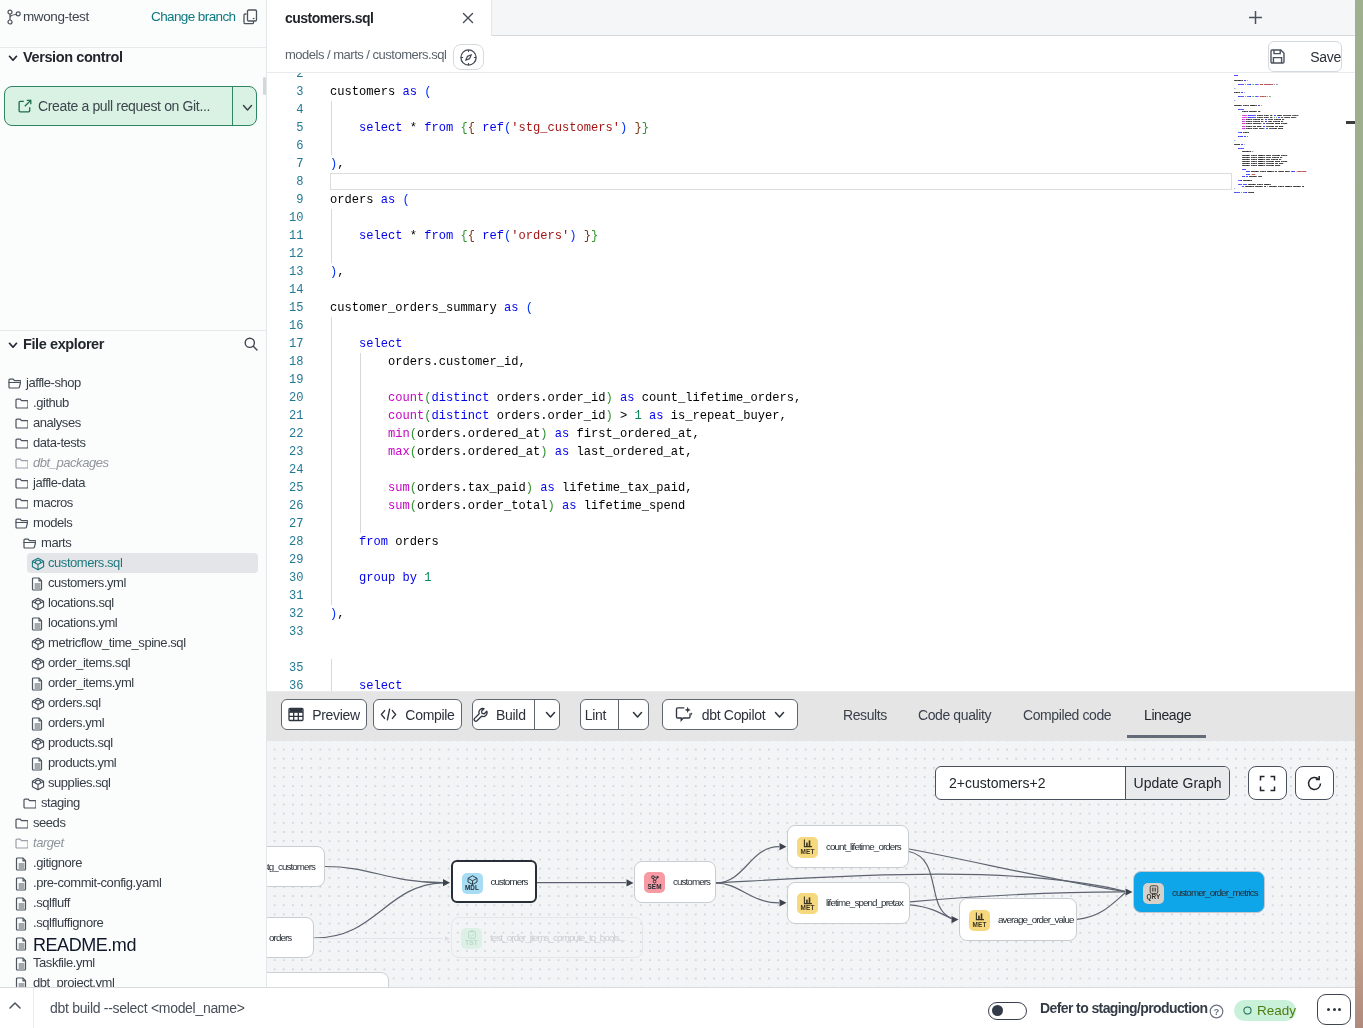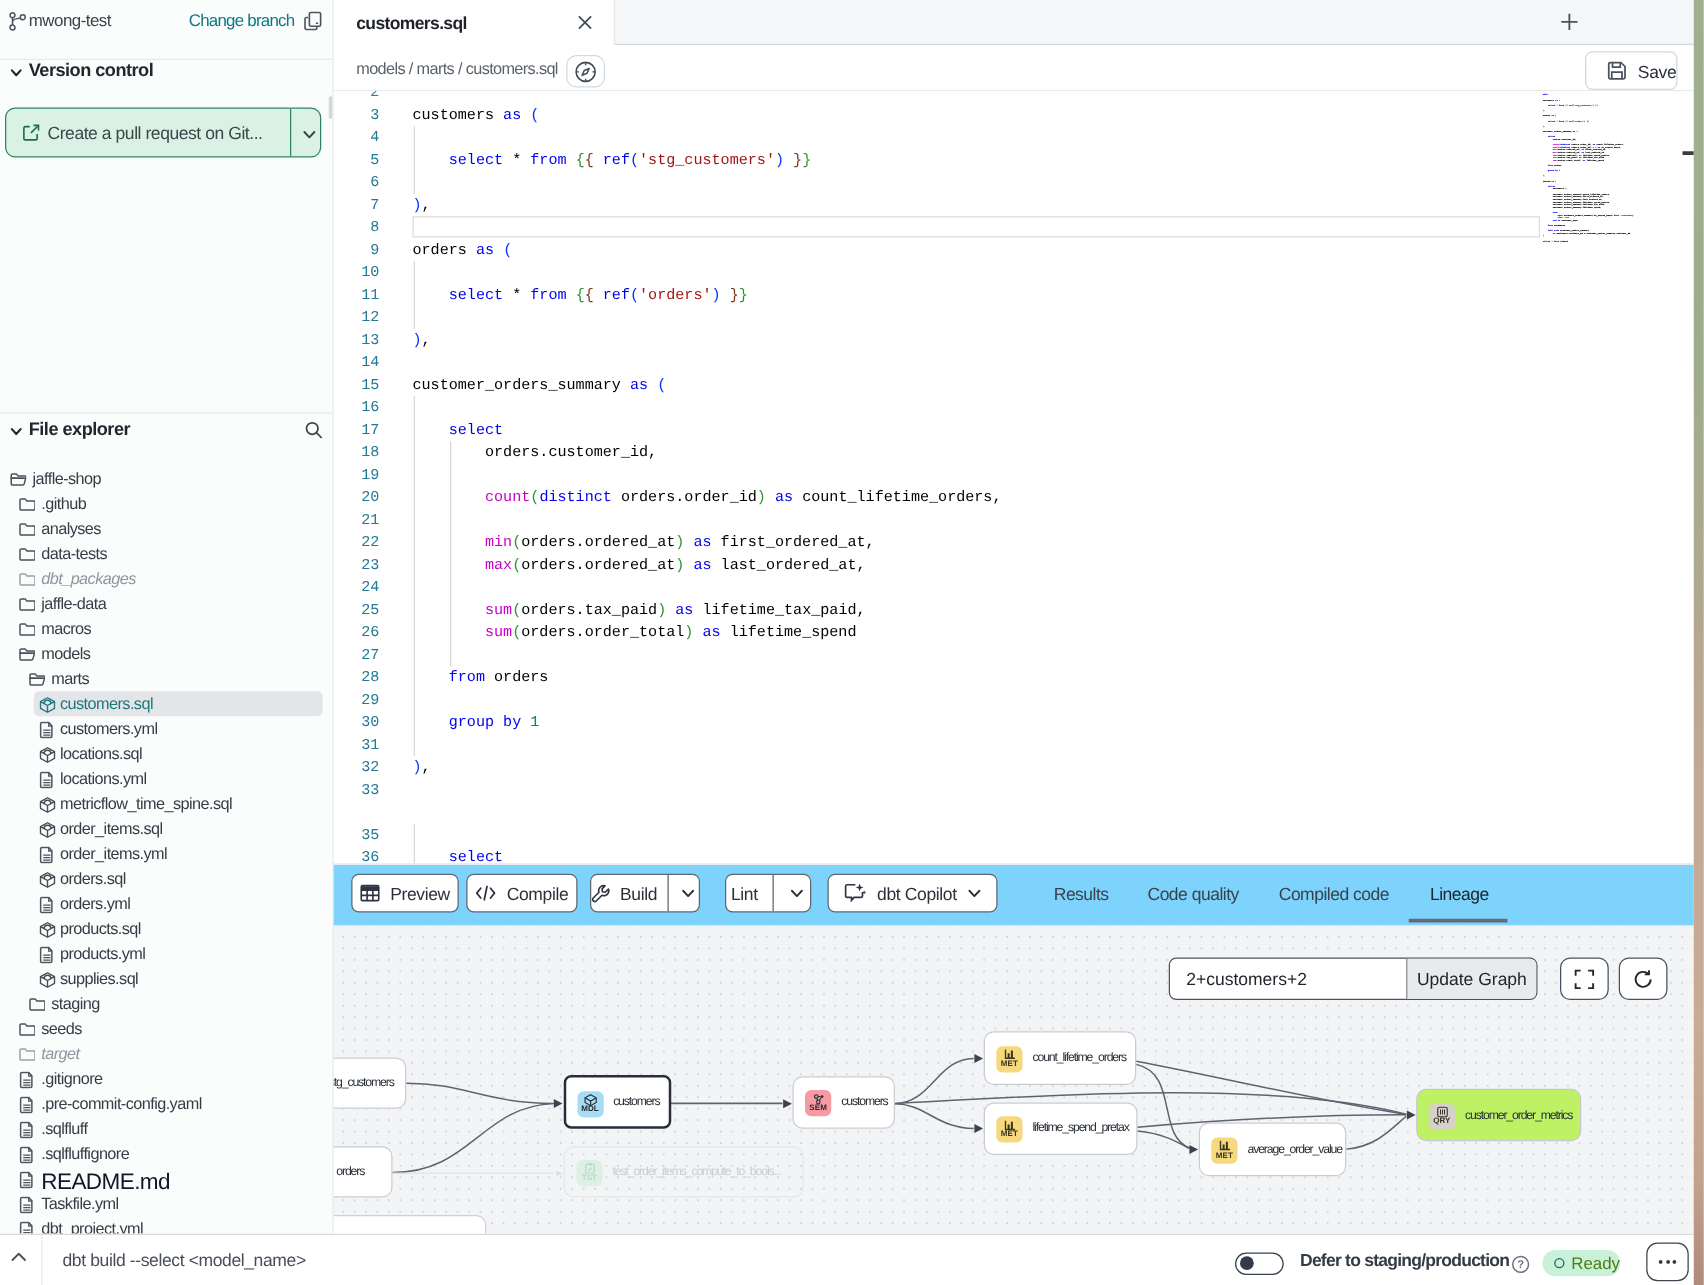--- a/index.html
+++ b/index.html
@@ -226,21 +226,21 @@
 </div>
 <div class="abs" style="left:267px;top:36px;width:1088px;height:37px;background:#fff;border-bottom:1px solid #e8ebee">
   <div class="abs" style="left:18px;top:11px;font-size:13px;letter-spacing:-0.5px;color:#5a626b">models / marts / customers.sql</div>
   <div class="abs" style="left:186px;top:8px;width:31px;height:26px;border:1px solid #d5dade;border-radius:8px;display:flex;align-items:center;justify-content:center">
       <svg width="19" height="19" viewBox="0 0 19 19" fill="none">
         <circle cx="9.5" cy="9.5" r="7.6" stroke="#434b55" stroke-width="1.3"></circle>
         <path d="M9.5 1.9v2.2M9.5 14.9v2.2M1.9 9.5h2.2M14.9 9.5h2.2" stroke="#434b55" stroke-width="1.1"></path>
         <path d="M12.3 6.7 10.6 10.6 6.7 12.3 8.4 8.4Z" stroke="#434b55" stroke-width="1.2" stroke-linejoin="round"></path>
       </svg>
     </div>
-  <div class="abs" style="left:1001px;top:5px;width:74px;height:31px;border:1px solid #d3d8de;border-radius:6px;display:flex;align-items:center;justify-content:flex-end;gap:8px;font-size:14px;letter-spacing:-0.3px;color:#2b313b">
+  <div class="abs" style="left:1001px;top:5px;width:74px;height:31px;border:1px solid #d3d8de;border-radius:6px;display:flex;align-items:center;justify-content:space-between;gap:8px;font-size:14px;letter-spacing:-0.3px;color:#2b313b">
       <svg width="17" height="17" viewBox="0 0 17 17" fill="none">
         <path d="M2 3.2C2 2.54 2.54 2 3.2 2h8.6L15 5.2v8.6c0 .66-.54 1.2-1.2 1.2H3.2A1.2 1.2 0 0 1 2 13.8z" stroke="#4a525e" stroke-width="1.4"></path>
         <path d="M5 2v3.6h6.2V2" stroke="#4a525e" stroke-width="1.4"></path>
         <path d="M4.4 15v-5.4h8.2V15" stroke="#4a525e" stroke-width="1.4"></path>
       </svg>
       <span>Save</span>
     </div>
 </div>
 <div class="abs" style="left:267px;top:73px;width:1088px;height:618px;background:#fff;overflow:hidden">
 <div class="abs" style="left:63px;top:100.0px;width:902px;height:17px;border:1px solid #dcdcdc"></div>
@@ -261,21 +261,21 @@
 <div class="cl" style="top:153.5px"><span class="ln">11</span><span class="ct">    <i class="k">select</i> * <i class="k">from</i> <i class="g">{</i><i class="br">{</i> <i class="k">ref</i><i class="b1">(</i><i class="s">'orders'</i><i class="b1">)</i> <i class="br">}</i><i class="g">}</i></span></div>
 <div class="cl" style="top:171.5px"><span class="ln">12</span><span class="ct"></span></div>
 <div class="cl" style="top:189.5px"><span class="ln">13</span><span class="ct"><i class="b1">)</i>,</span></div>
 <div class="cl" style="top:207.5px"><span class="ln">14</span><span class="ct"></span></div>
 <div class="cl" style="top:225.5px"><span class="ln">15</span><span class="ct">customer_orders_summary <i class="k">as</i> <i class="b1">(</i></span></div>
 <div class="cl" style="top:243.5px"><span class="ln">16</span><span class="ct"></span></div>
 <div class="cl" style="top:261.5px"><span class="ln">17</span><span class="ct">    <i class="k">select</i></span></div>
 <div class="cl" style="top:279.5px"><span class="ln">18</span><span class="ct">        orders.customer_id,</span></div>
 <div class="cl" style="top:297.5px"><span class="ln">19</span><span class="ct"></span></div>
 <div class="cl" style="top:315.5px"><span class="ln">20</span><span class="ct">        <i class="f">count</i><i class="b2">(</i><i class="k">distinct</i> orders.order_id<i class="b2">)</i> <i class="k">as</i> count_lifetime_orders,</span></div>
-<div class="cl" style="top:333.5px"><span class="ln">21</span></div>
+<div class="cl" style="top:333.5px"><span class="ln">21</span><span class="ct">        <i class="f">count</i><i class="b2">(</i><i class="k">distinct</i> orders.order_id<i class="b2">)</i> &gt; <i class="n">1</i> <i class="k">as</i> is_repeat_buyer,</span></div>
 <div class="cl" style="top:351.5px"><span class="ln">22</span><span class="ct">        <i class="f">min</i><i class="b2">(</i>orders.ordered_at<i class="b2">)</i> <i class="k">as</i> first_ordered_at,</span></div>
 <div class="cl" style="top:369.5px"><span class="ln">23</span><span class="ct">        <i class="f">max</i><i class="b2">(</i>orders.ordered_at<i class="b2">)</i> <i class="k">as</i> last_ordered_at,</span></div>
 <div class="cl" style="top:387.5px"><span class="ln">24</span></div>
 <div class="cl" style="top:405.5px"><span class="ln">25</span><span class="ct">        <i class="f">sum</i><i class="b2">(</i>orders.tax_paid<i class="b2">)</i> <i class="k">as</i> lifetime_tax_paid,</span></div>
 <div class="cl" style="top:423.5px"><span class="ln">26</span><span class="ct">        <i class="f">sum</i><i class="b2">(</i>orders.order_total<i class="b2">)</i> <i class="k">as</i> lifetime_spend</span></div>
 <div class="cl" style="top:441.5px"><span class="ln">27</span><span class="ct"></span></div>
 <div class="cl" style="top:459.5px"><span class="ln">28</span><span class="ct">    <i class="k">from</i> orders</span></div>
 <div class="cl" style="top:477.5px"><span class="ln">29</span><span class="ct"></span></div>
 <div class="cl" style="top:495.5px"><span class="ln">30</span><span class="ct">    <i class="k">group by</i> <i class="n">1</i></span></div>
 <div class="cl" style="top:513.5px"><span class="ln">31</span><span class="ct"></span></div>
@@ -337,21 +337,21 @@
       <div class="cl" style="top:900px"><span class="ct" style="left:8px">    <i class="k">from</i> customers</span></div>
       <div class="cl" style="top:918px"><span class="ct" style="left:8px"></span></div>
       <div class="cl" style="top:936px"><span class="ct" style="left:8px">    <i class="k">left join</i> customer_orders_summary</span></div>
       <div class="cl" style="top:954px"><span class="ct" style="left:8px">        <i class="k">on</i> customers.customer_id = customer_orders_summary.customer_id</span></div>
       <div class="cl" style="top:972px"><span class="ct" style="left:8px"><i class="b1">)</i></span></div>
       <div class="cl" style="top:990px"><span class="ct" style="left:8px"></span></div>
       <div class="cl" style="top:1008px"><span class="ct" style="left:8px"><i class="k">select</i> * <i class="k">from</i> joined</span></div>
     </div>
 <div class="abs" style="left:1079px;top:48px;width:10px;height:3px;background:#3c3c3c"></div>
 </div>
-<div class="abs" style="left:267px;top:691px;width:1088px;height:49px;background:#7dd3fc;border-top:1px solid #e8eaed">
+<div class="abs" style="left:267px;top:691px;width:1088px;height:49px;background:#e5e5e5;border-top:1px solid #e8eaed">
   <div class="tbtn" style="left:14px;width:86px">
       <svg width="16" height="15" viewBox="0 0 16 15" fill="none">
         <rect x="1" y="1.5" width="14" height="12" rx="1" stroke="#2f3540" stroke-width="1.3"></rect>
         <path d="M1 5.2h14" stroke="#2f3540" stroke-width="1.3"></path>
         <rect x="1.6" y="2" width="12.8" height="3" fill="#2f3540"></rect>
         <path d="M5.7 5.2v8.3M10.3 5.2v8.3M1 9.3h14" stroke="#2f3540" stroke-width="1.3"></path>
       </svg>
       <span>Preview</span>
     </div>
   <div class="tbtn" style="left:106px;width:89px">
@@ -491,21 +491,21 @@
       <div style="position:absolute;left:9px;top:11.0px;width:21px;height:21px;border-radius:5px;background:#f6d97e;display:flex;flex-direction:column;align-items:center;justify-content:center;line-height:0">
         <svg width="10" height="9" viewBox="0 0 10 9" fill="none">
           <path d="M1.4 .5V7.6H9" stroke="#3b3422" stroke-width="1.1"></path>
           <rect x="3.1" y="3.6" width="1.6" height="4" fill="#3b3422"></rect>
           <rect x="5.7" y="1.4" width="1.6" height="6.2" fill="#3b3422"></rect>
         </svg>
         <div style="font-size:6.4px;font-weight:bold;color:#3b3422;line-height:1.05;margin-top:0.5px;letter-spacing:0.1px">MET</div>
       </div>
       <div style="position:absolute;left:38px;top:0;height:100%;display:flex;align-items:center;font-size:9.8px;letter-spacing:-0.9px;color:#272e36;white-space:nowrap">average_order_value</div>
     </div>
-<div style="position:absolute;left:866px;top:130px;width:132px;height:42px;background:#bef264;border:1px solid #c3c8cf;border-radius:8px;">
+<div style="position:absolute;left:866px;top:130px;width:132px;height:42px;background:#0ea5e9;border:1px solid #c3c8cf;border-radius:8px;">
       <div style="position:absolute;left:9px;top:10.5px;width:21px;height:21px;border-radius:5px;background:#d6d1ca;display:flex;flex-direction:column;align-items:center;justify-content:center;line-height:0">
         <svg width="10" height="9" viewBox="0 0 10 9" fill="none">
           <rect x="1.2" y="0.8" width="7.6" height="7.6" rx="1.4" stroke="#343028" stroke-width="0.9"></rect>
           <path d="M3.4 2.6v4M5 2.6v4M6.6 2.6v4" stroke="#343028" stroke-width="0.8"></path>
         </svg>
         <div style="font-size:6.4px;font-weight:bold;color:#343028;line-height:1.05;margin-top:0.5px;letter-spacing:0.1px">QRY</div>
       </div>
       <div style="position:absolute;left:38px;top:0;height:100%;display:flex;align-items:center;font-size:9.8px;letter-spacing:-0.9px;color:#272e36;white-space:nowrap">customer_order_metrics</div>
     </div>
 <div style="position:absolute;left:-17px;top:231px;width:139px;height:40px;background:#fff;border:1px solid #cdd1d6;border-radius:8px"></div>

